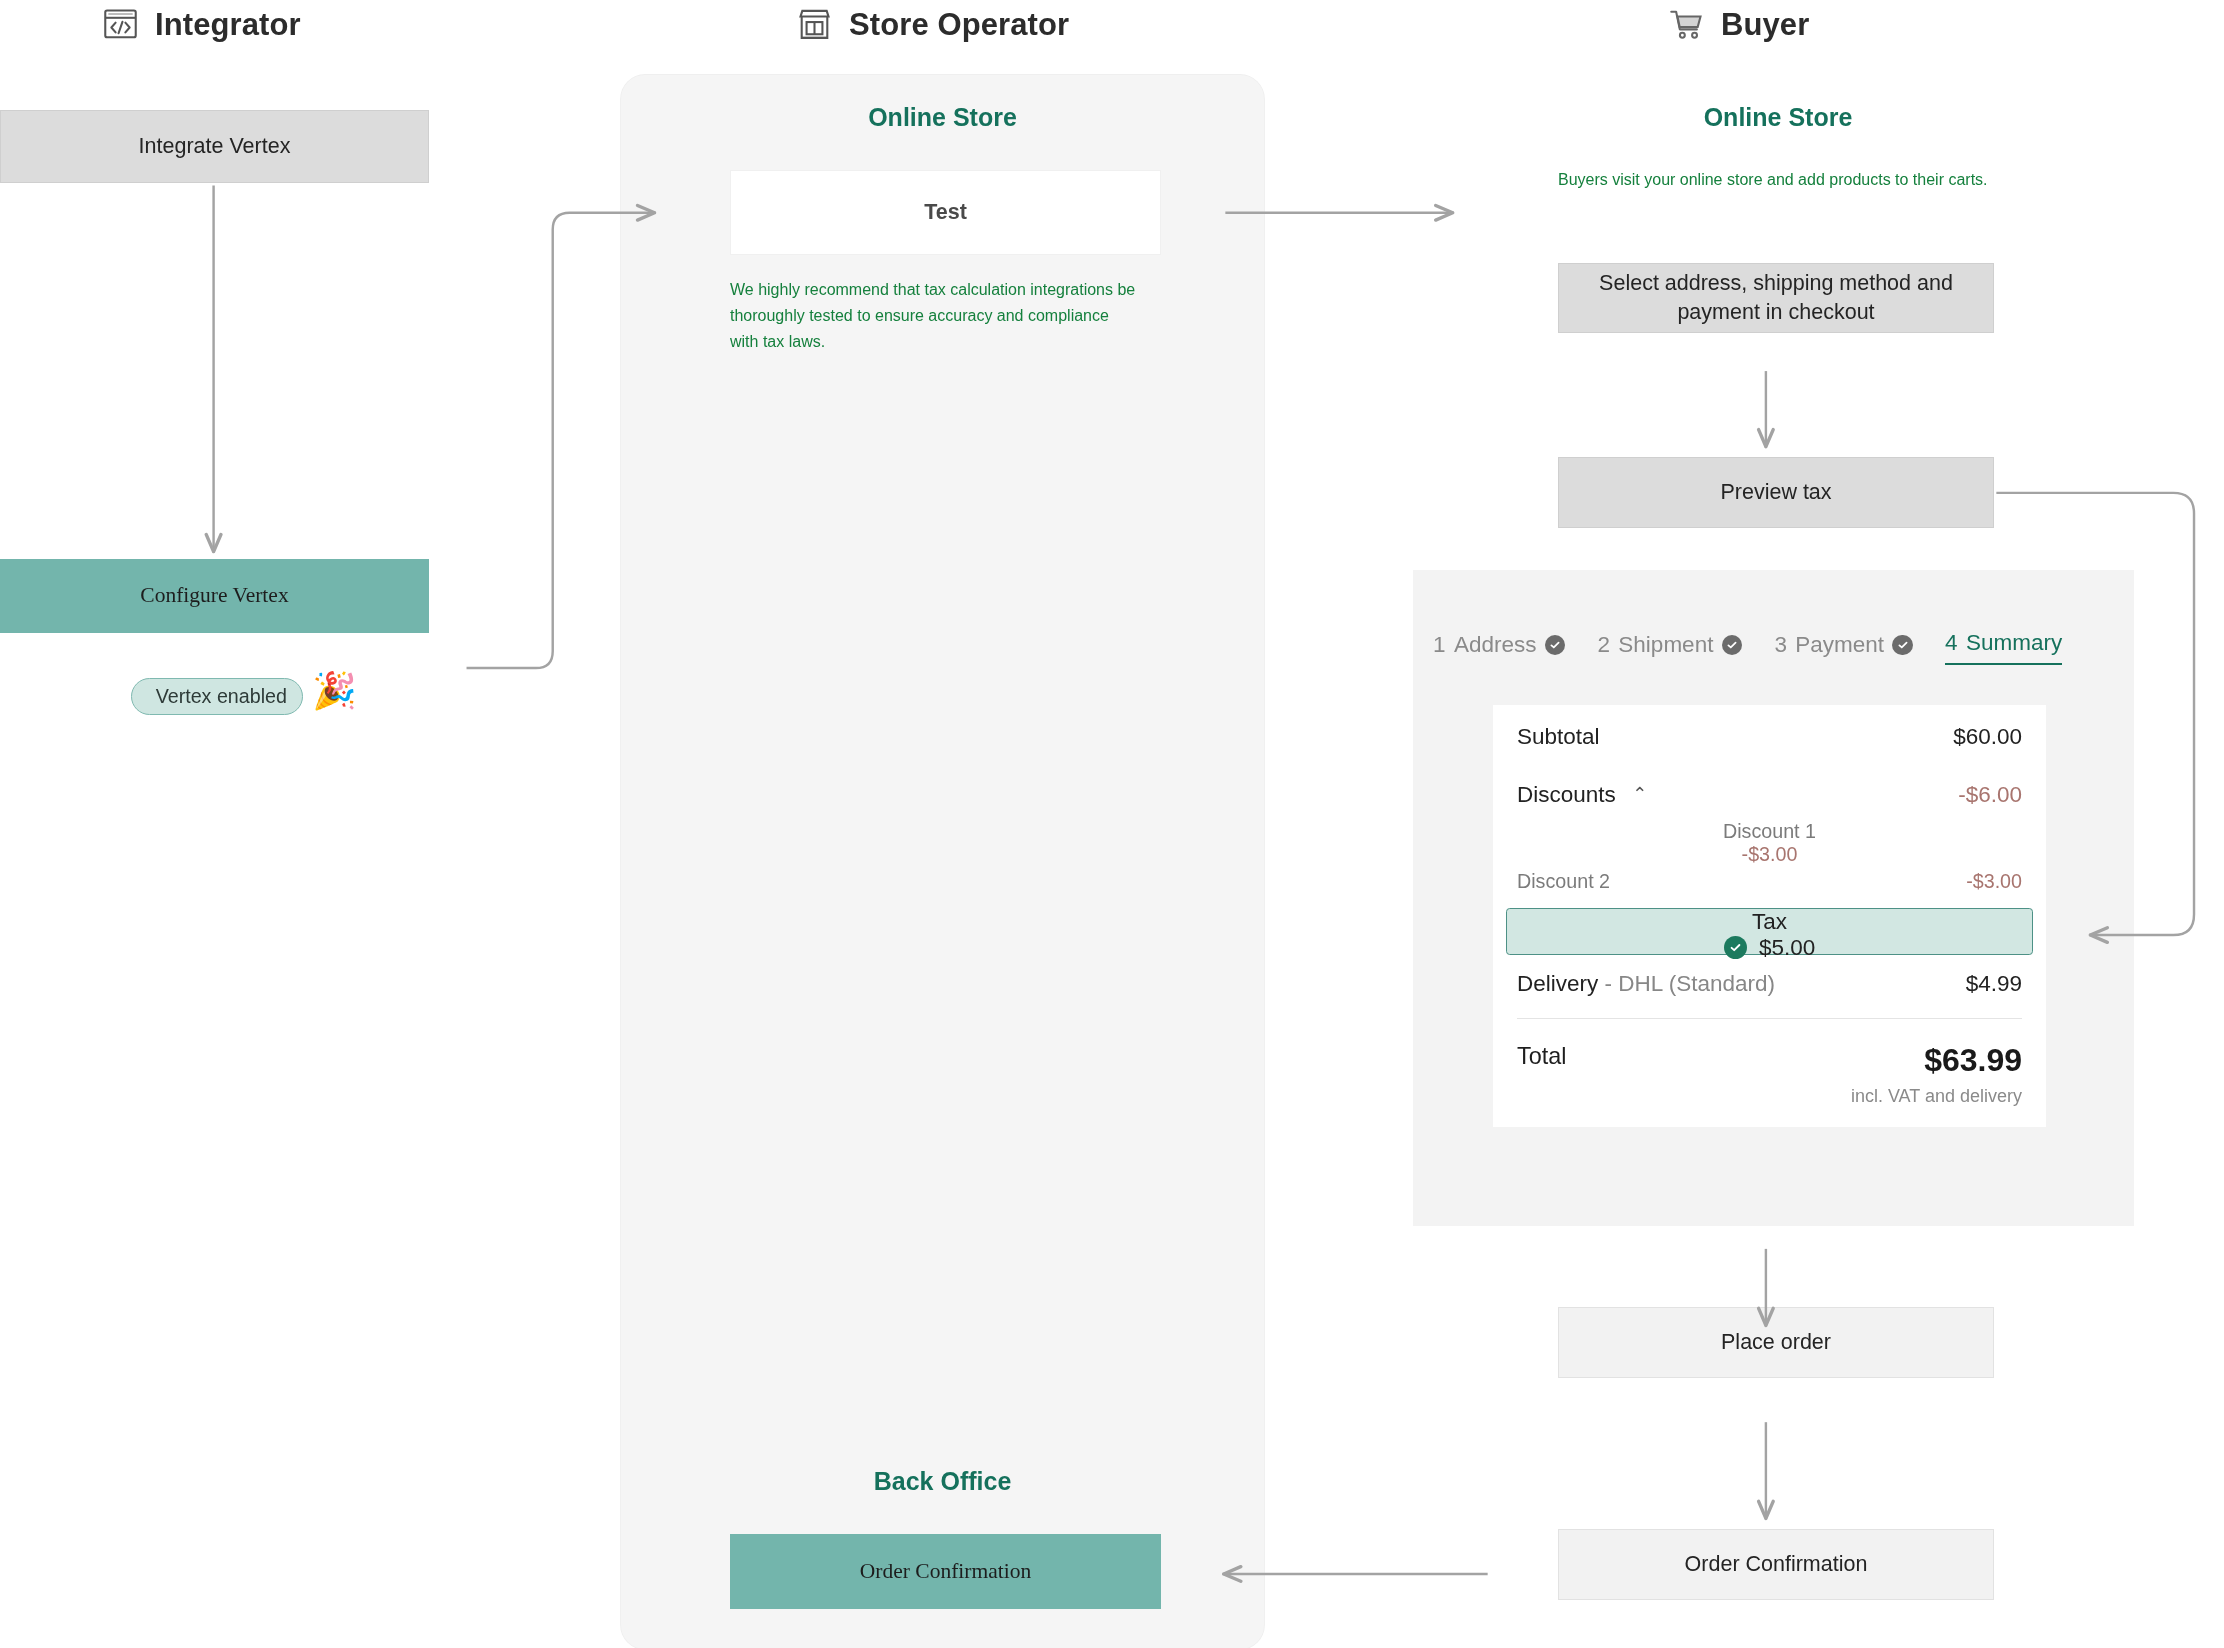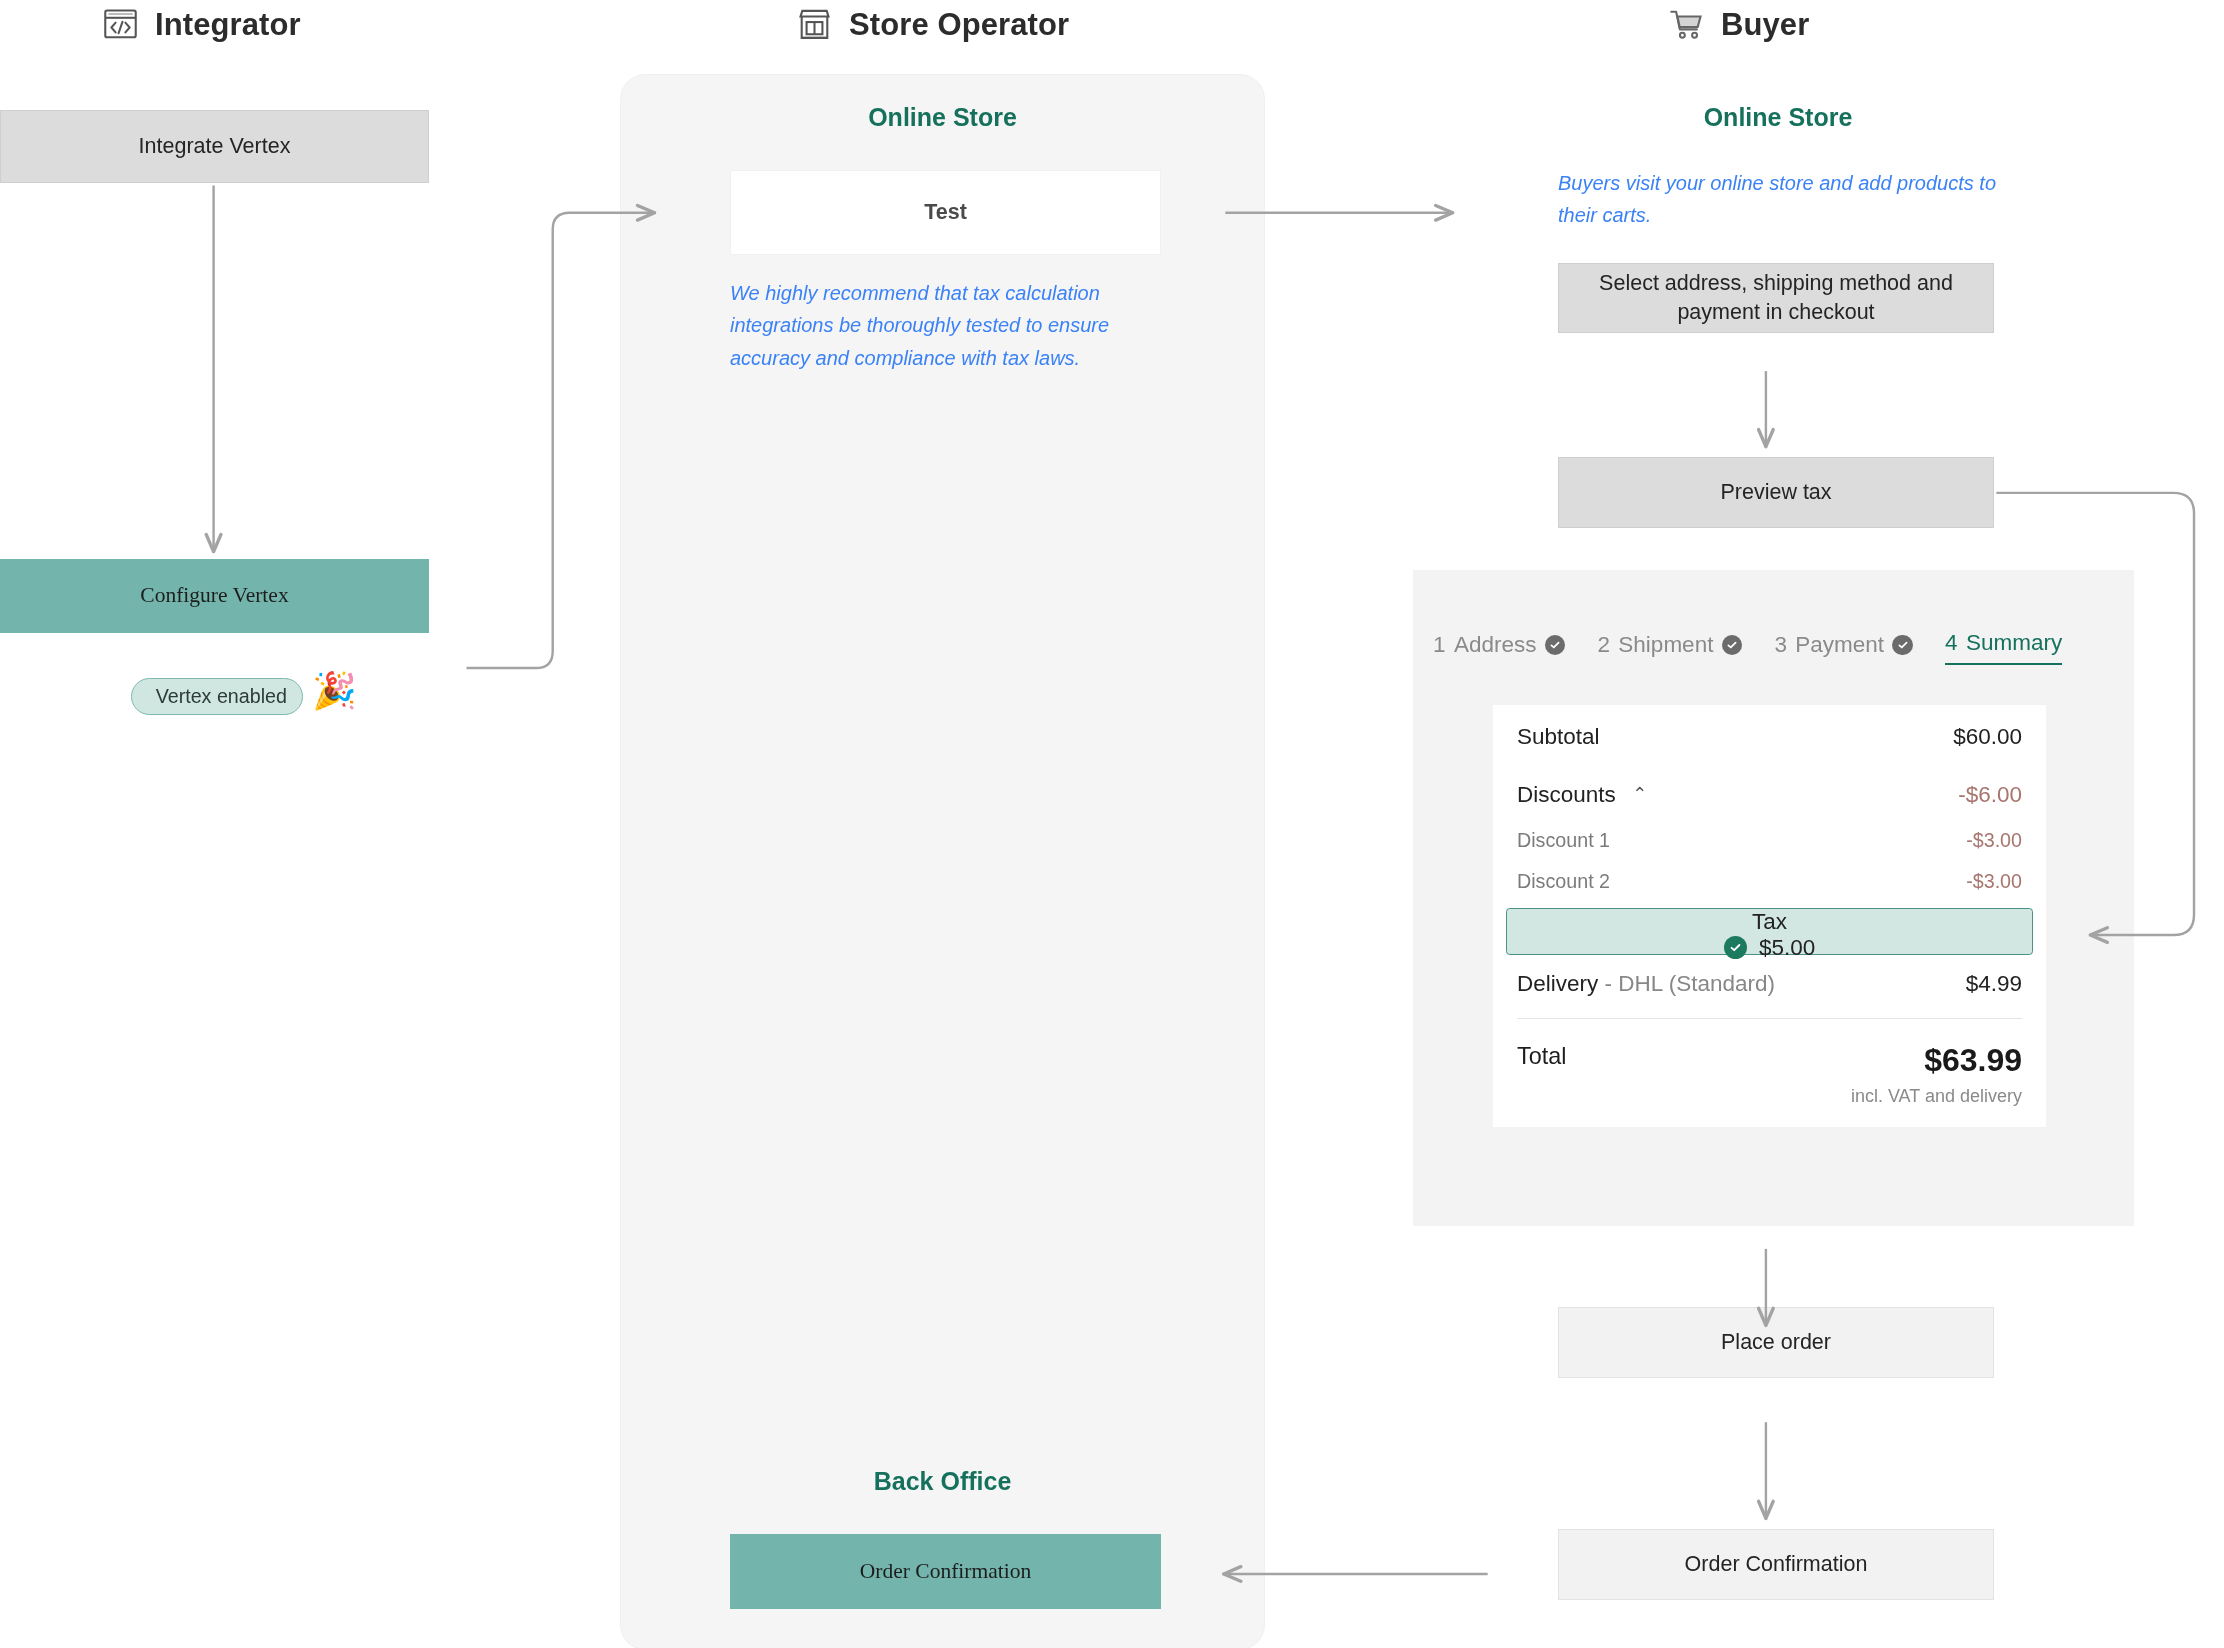--- a/index.html
+++ b/index.html
@@ -78,24 +78,23 @@
     font-size: 25px;
     font-weight: 700;
     color: #15715c;
     text-align: center;
     white-space: nowrap;
   }
 
   
   .para {
     position: absolute;
-    font-size: 20px;
+    font-size: 16px;
     line-height: 1.62;
-    color: #3b82f6;
-    font-style: italic;
+    color: #15803d;
   }
 
   
   .pill {
     position: absolute;
     box-sizing: border-box;
     border: 1.4px solid #7fb9b0;
     background: #cfe6e1;
     border-radius: 936px;
     font-size: 19.7px;
@@ -358,21 +357,21 @@
   </div>
 
   <div class="row" style="height:51px;">
     <span>
       <span>Discounts</span>
       <span class="caret">⌃</span>
     </span>
     <span class="val neg">-$6.00</span>
   </div>
 
-  <div class="row sub-row" style="height:41px;">
+  <div class="row sub-row" style="height:41px;flex-direction:column;">
     <span>
       <span>Discount</span>
       <span>1</span>
     </span>
     <span class="val">-$3.00</span>
   </div>
 
   <div class="row sub-row" style="height:41px;">
     <span>
       <span>Discount</span>

